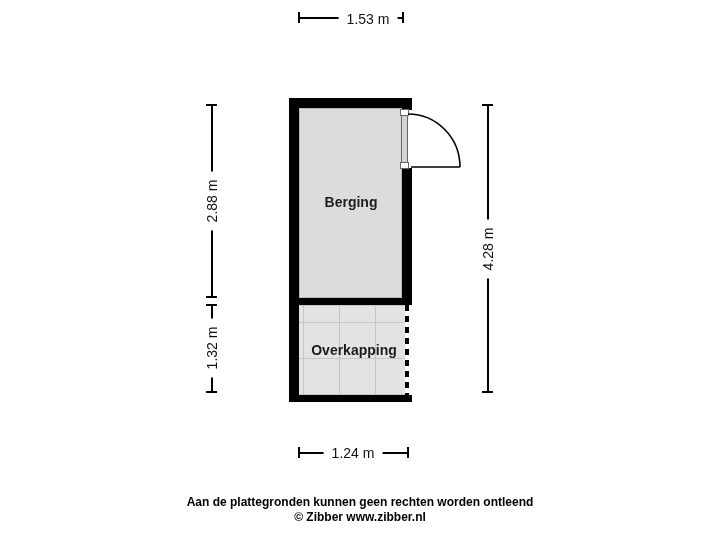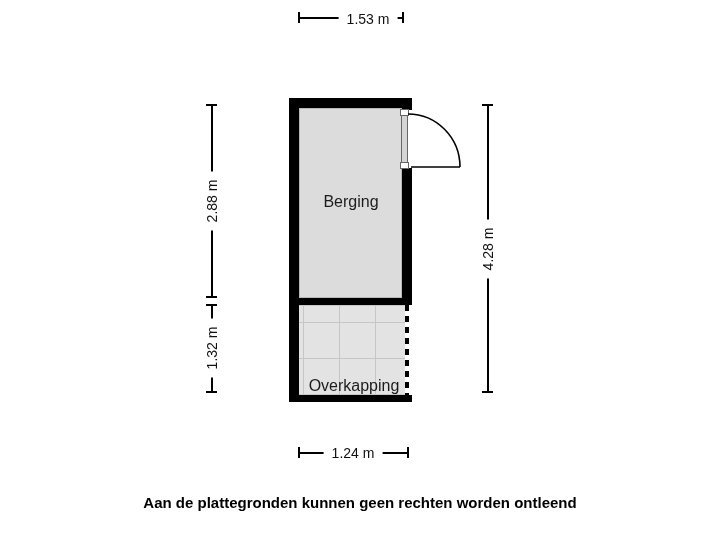--- a/index.html
+++ b/index.html
@@ -34,36 +34,36 @@
   
   .door-opening{position:absolute;left:402px;top:110px;width:10px;height:58px;background:#ffffff;}
   .door-leaf{position:absolute;left:401px;top:112px;width:7px;height:55px;background:#d4d4d4;border:1px solid #666;box-sizing:border-box;}
   .door-post{position:absolute;width:9px;height:7px;background:#ffffff;border:1px solid #666;box-sizing:border-box;}
   .door-post.top{left:400px;top:109px;}
   .door-post.bottom{left:400px;top:162px;}
   .door-swing{position:absolute;left:400px;top:105px;width:78px;height:70px;}
   
   .room-label{
     position:absolute;transform:translate(-50%,-50%);
-    font-size:16px;color:#1c1c1c;white-space:nowrap;
+    font-size:14px;color:#1c1c1c;white-space:nowrap;font-weight:bold;
   }
   
   .dim-line{position:absolute;background:#000000;}
   .dim-tick{position:absolute;background:#000000;}
   .dim-label{
     position:absolute;transform:translate(-50%,-50%);
     background:#ffffff;border-radius:6px;padding:2px 8px;
     font-size:14px;color:#111;white-space:nowrap;line-height:18px;
   }
   .dim-label.vertical{transform:translate(-50%,-50%) rotate(-90deg);}
   
   .footer{
     position:absolute;left:0;top:495px;width:720px;
     text-align:center;color:#000;
-    font-size:15px;font-weight:bold;line-height:15px;
+    font-size:12px;font-weight:bold;line-height:15px;
   }
 </style>
 </head>
 <body>
 
 <div id="stage">
 
   <div class="wall" style="left:289px;top:98px;width:123px;height:10px;"></div>
   <div class="wall" style="left:289px;top:98px;width:10px;height:304px;"></div>
   <div class="wall" style="left:402px;top:98px;width:10px;height:207px;"></div>
@@ -77,21 +77,21 @@
   <div class="door-opening"></div>
   <div class="door-leaf"></div>
   <div class="door-post top"></div>
   <div class="door-post bottom"></div>
   <svg class="door-swing" viewBox="0 0 78 70">
     <path d="M 8 9 A 52 53 0 0 1 60 62" fill="none" stroke="#000" stroke-width="1.6"></path>
     <path d="M 11 62 H 60" fill="none" stroke="#000" stroke-width="1.6"></path>
   </svg>
 
   <div class="room-label" style="left:351px;top:202px;">Berging</div>
-  <div class="room-label" style="left:354px;top:350px;margin-top:36px;">Overkapping</div>
+  <div class="room-label" style="left:354px;top:350px;">Overkapping</div>
 
   <div>
     <div class="dim-line" style="left:299px;top:17px;width:104px;height:2px;"></div>
     <div class="dim-tick" style="left:298px;top:12px;width:2px;height:11px;"></div>
     <div class="dim-tick" style="left:402px;top:12px;width:2px;height:11px;"></div>
     <div class="dim-label" style="left:368px;top:19px;">1.53 m</div>
   </div>
 
   <div>
     <div class="dim-line" style="left:211px;top:105px;width:2px;height:193px;"></div>
@@ -116,15 +116,16 @@
 
   <div>
     <div class="dim-line" style="left:299px;top:452px;width:110px;height:2px;"></div>
     <div class="dim-tick" style="left:298px;top:447px;width:2px;height:11px;"></div>
     <div class="dim-tick" style="left:407px;top:447px;width:2px;height:11px;"></div>
     <div class="dim-label" style="left:353px;top:453px;">1.24 m</div>
   </div>
 
   <div class="footer">
     <div>Aan de plattegronden kunnen geen rechten worden ontleend</div>
+    <div>© Zibber www.zibber.nl</div>
   </div>
 
 </div>
 
 </body></html>

